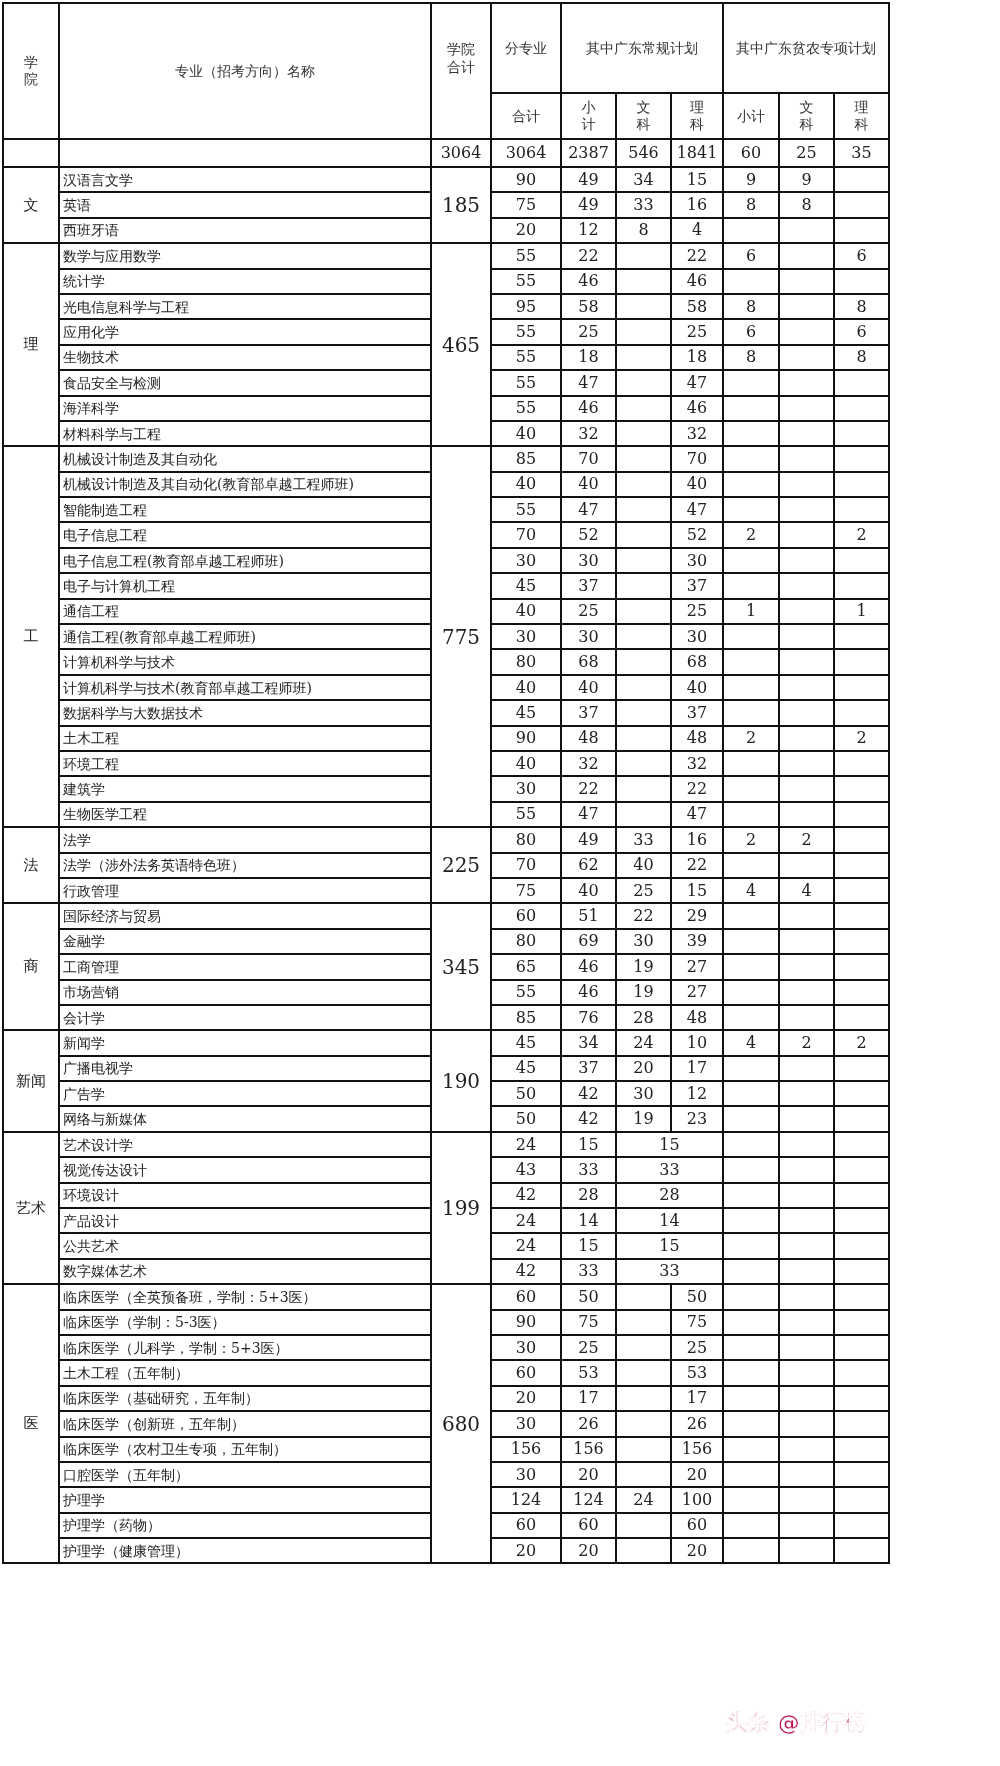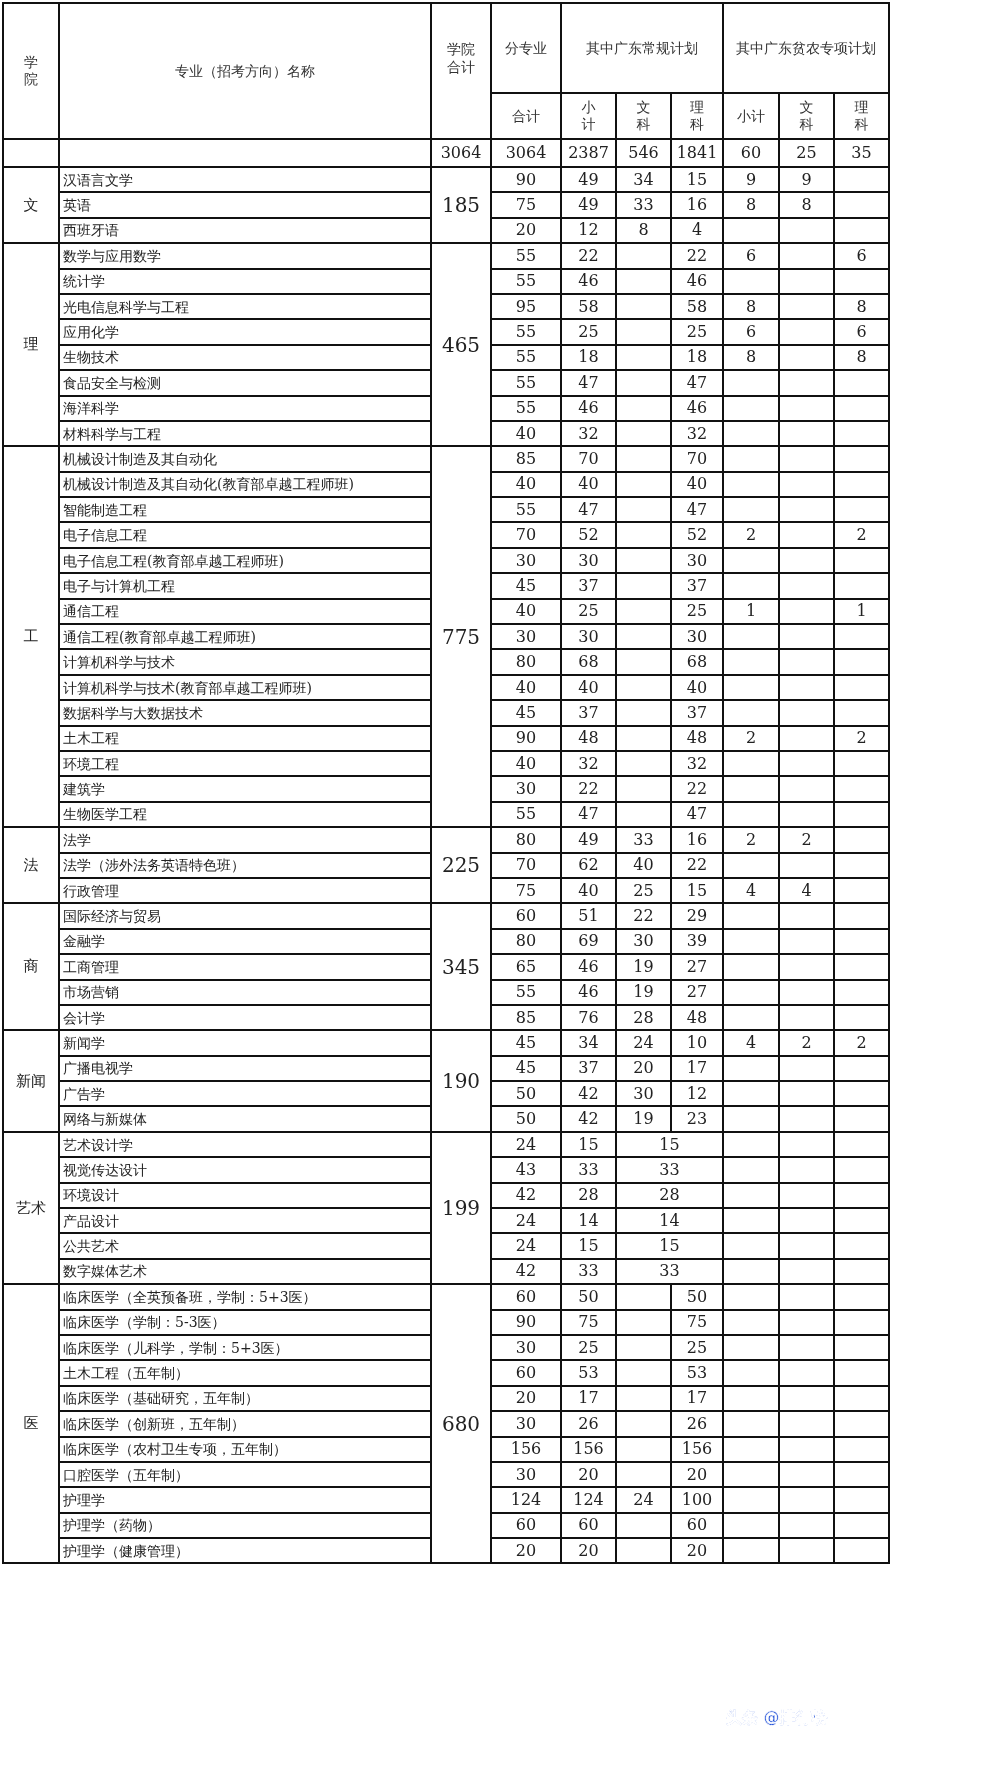--- a/index.html
+++ b/index.html
@@ -13,21 +13,21 @@
   td.num{text-align:center;font-family:"DejaVu Serif","Liberation Serif",serif;font-size:16px;}
   td.name{text-align:left;padding-left:3px;font-size:14px;}
   td.college{text-align:center;font-size:15px;}
   td.coltotal{text-align:center;font-size:20px;}
   tr.hdr1 th{height:88px;}
   tr.hdr2 th{height:44px;}
   tr.total td{height:26px;}
   tr.row td{height:23.4px;}
   .stack{display:inline-block;line-height:1.25;}
   .watermark{position:absolute;left:726px;top:1708px;font-family:"DejaVu Sans","Liberation Sans",sans-serif;
-             font-size:16px;color:#1d4ed8;font-weight:bold;-webkit-text-stroke:0.6px #fff;
+             font-size:22px;color:#be185d;font-weight:bold;-webkit-text-stroke:0.6px #fff;
              text-shadow:0 0 1px #fff,0 0 2px #fff;}
 </style>
 </head>
 <body>
 
 <table>
   <colgroup>
     <col style="width:56px">
       <col style="width:372px">
       <col style="width:60px">

